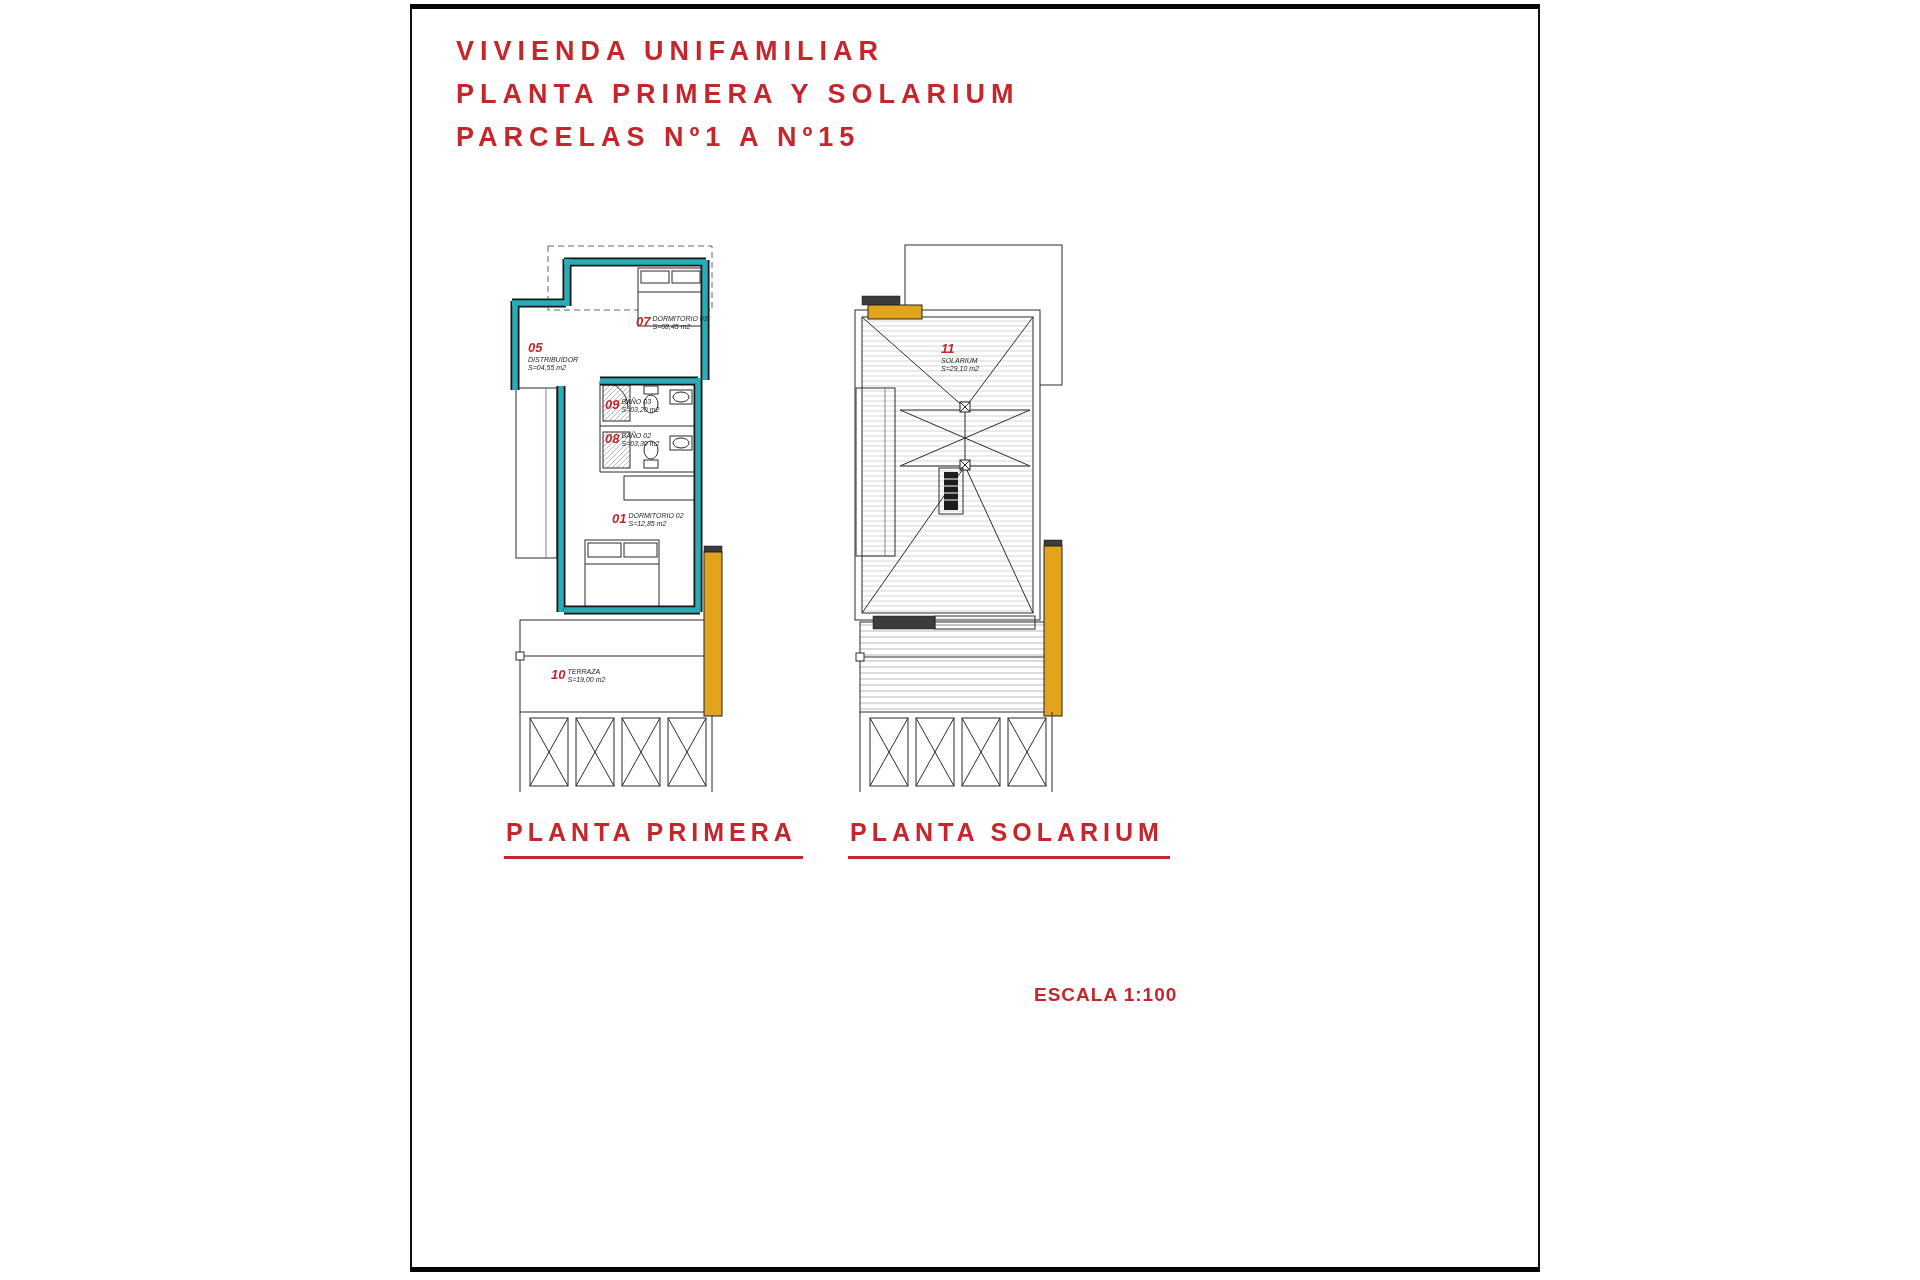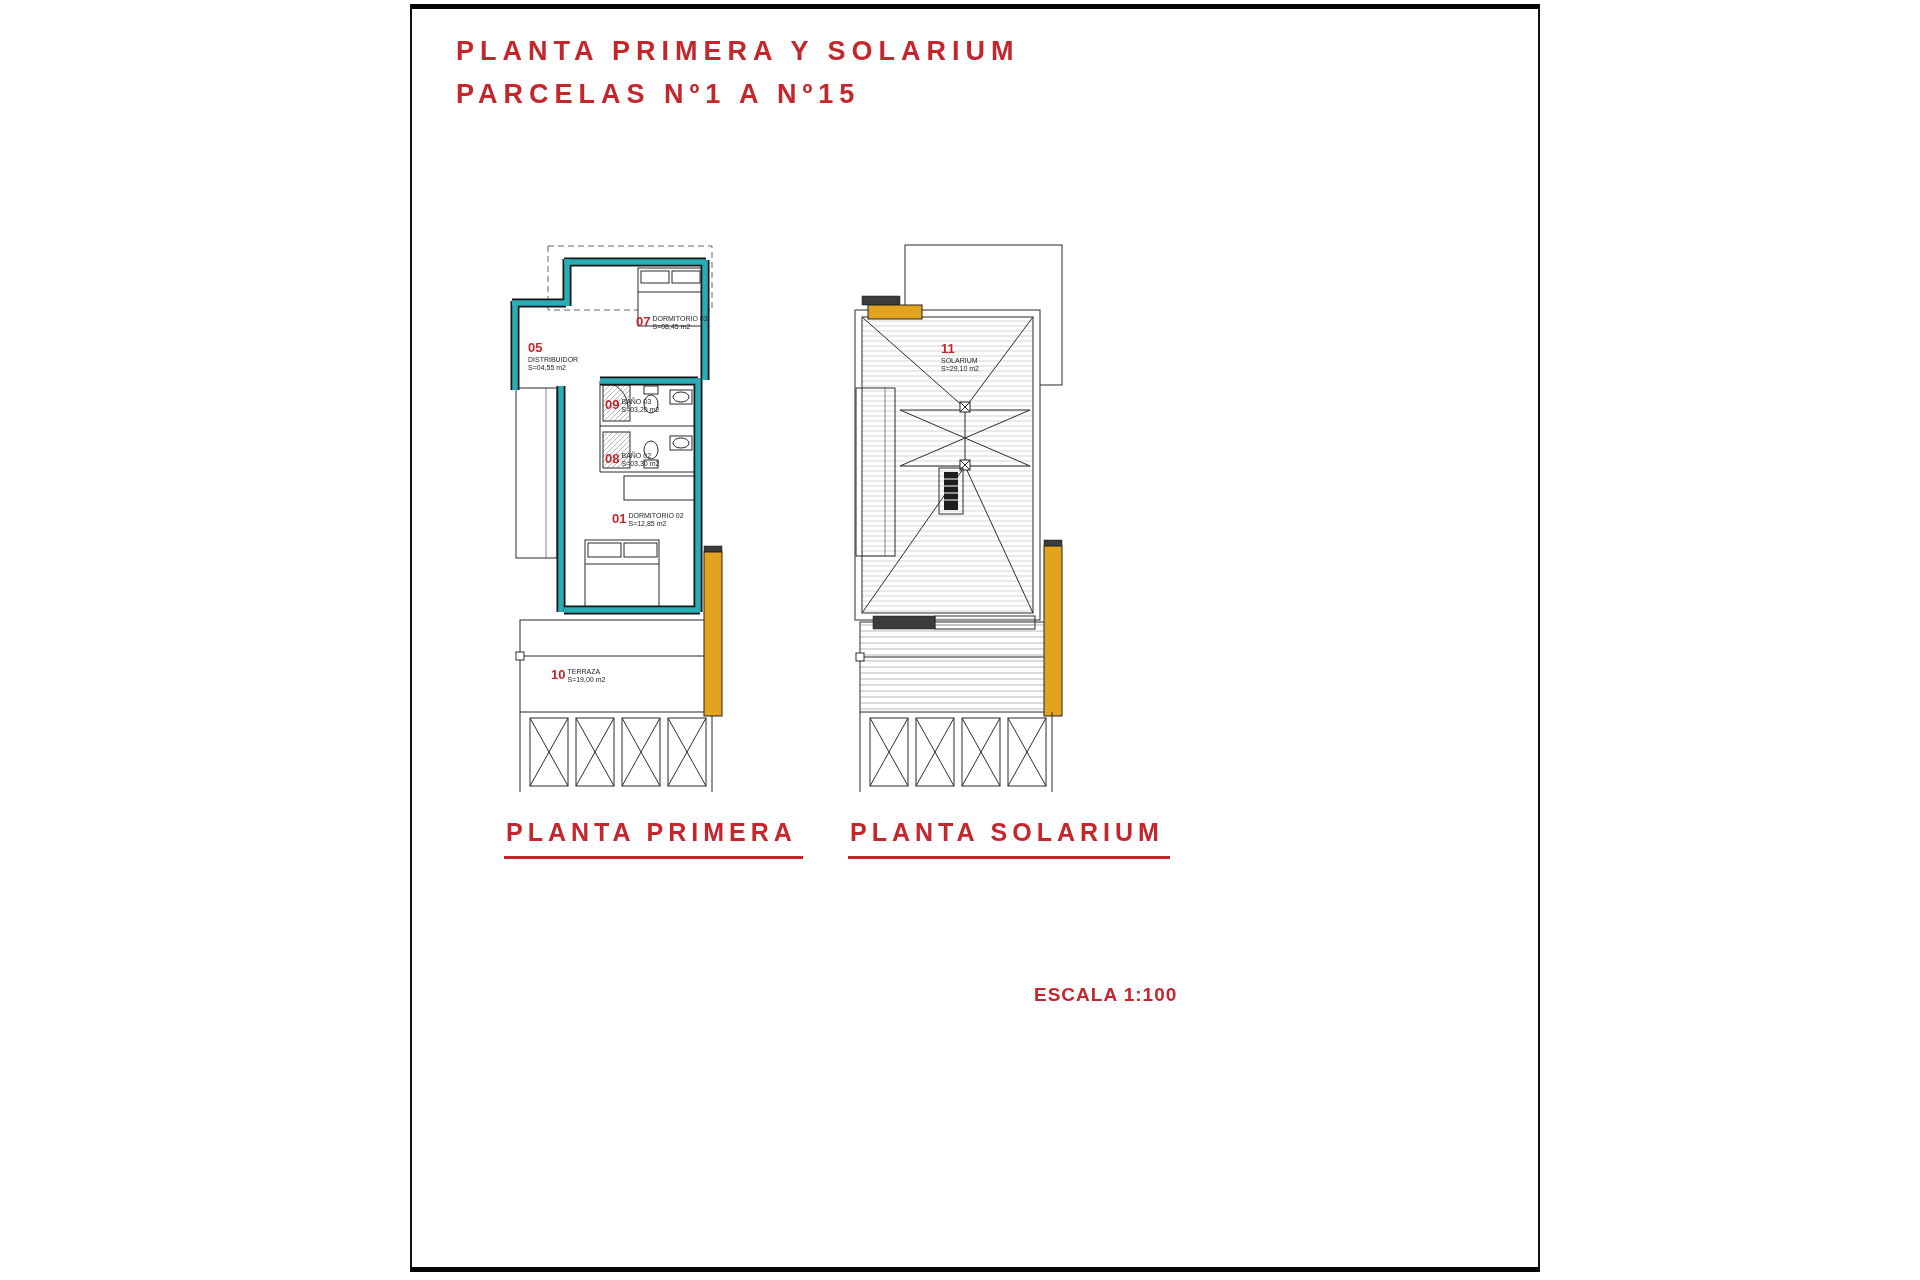--- a/index.html
+++ b/index.html
@@ -16,21 +16,21 @@
 
   .plan-label { position:absolute; color:var(--red,#c5262c); font-weight:bold;
                 font-size:25px; letter-spacing:5px; white-space:nowrap;
                 border-bottom:3px solid var(--red,#c5262c); padding:0 6px 9px 2px; }
   #label-primera  { left:504px; top:818px; }
   #label-solarium { left:848px; top:818px; }
 
   .scale-label { position:absolute; left:1002px; top:984px; color:var(--red,#c5262c);
                  font-weight:bold; font-size:19px; letter-spacing:1px;margin-left:32px; }
 
-  .room-label { position:absolute; display:flex; gap:2px; align-items:flex-start; z-index:5; }
+  .room-label { position:absolute; display:flex; gap:2px; align-items:flex-start; z-index:5;font-style:italic; }
   .room-label .rn { color:var(--red,#c5262c); font-weight:bold; font-size:13px; line-height:1; }
   .room-label .rt { display:flex; flex-direction:column; font-size:7px; color:#1c1c1c;
                     line-height:1.2; white-space:nowrap; }
 
   svg.plan { position:absolute; overflow:visible; }
   #plan1 { left:500px; top:240px; }
   #plan2 { left:840px; top:240px; }
 
   .thin  { fill:none; stroke:#2a2a2a; stroke-width:1; }
   .thinw { fill:#fff; stroke:#2a2a2a; stroke-width:1; }
@@ -42,20 +42,21 @@
   .darkfill { fill:#3c3c3c; stroke:#161616; stroke-width:0.5; }
   .drain rect, .drain path { stroke:#222; stroke-width:1; fill:none; }
   .drain rect { fill:#fff; }
 </style>
 </head>
 <body>
 
 <div class="sheet"></div>
 
 <div class="title-block">
+  <div>VIVIENDA UNIFAMILIAR</div>
   <div>PLANTA PRIMERA Y SOLARIUM</div>
   <div>PARCELAS Nº1 A Nº15</div>
 </div>
 
 <svg id="plan1" class="plan" width="240" height="560" viewBox="0 0 240 560">
   <defs>
     <pattern id="p1deck" width="8" height="6" patternUnits="userSpaceOnUse">
       <path d="M0,1 H8" stroke="#9a9a9a" stroke-width="0.7"></path>
     </pattern>
     <pattern id="p1tread" width="41" height="12" patternUnits="userSpaceOnUse">
@@ -235,21 +236,21 @@
     <span>S=08,45 m2</span>
   </span>
 </div>
 <div class="room-label" style="left:605px; top:398px;">
   <span class="rn">09</span>
   <span class="rt">
     <span>BAÑO 03</span>
     <span>S=03,20 m2</span>
   </span>
 </div>
-<div class="room-label" style="left:605px; top:452px;">
+<div class="room-label" style="left:605px; top:432px;">
   <span class="rn">08</span>
   <span class="rt">
     <span>BAÑO 02</span>
     <span>S=03,30 m2</span>
   </span>
 </div>
 <div class="room-label" style="left:612px; top:512px;">
   <span class="rn">01</span>
   <span class="rt">
     <span>DORMITORIO 02</span>

